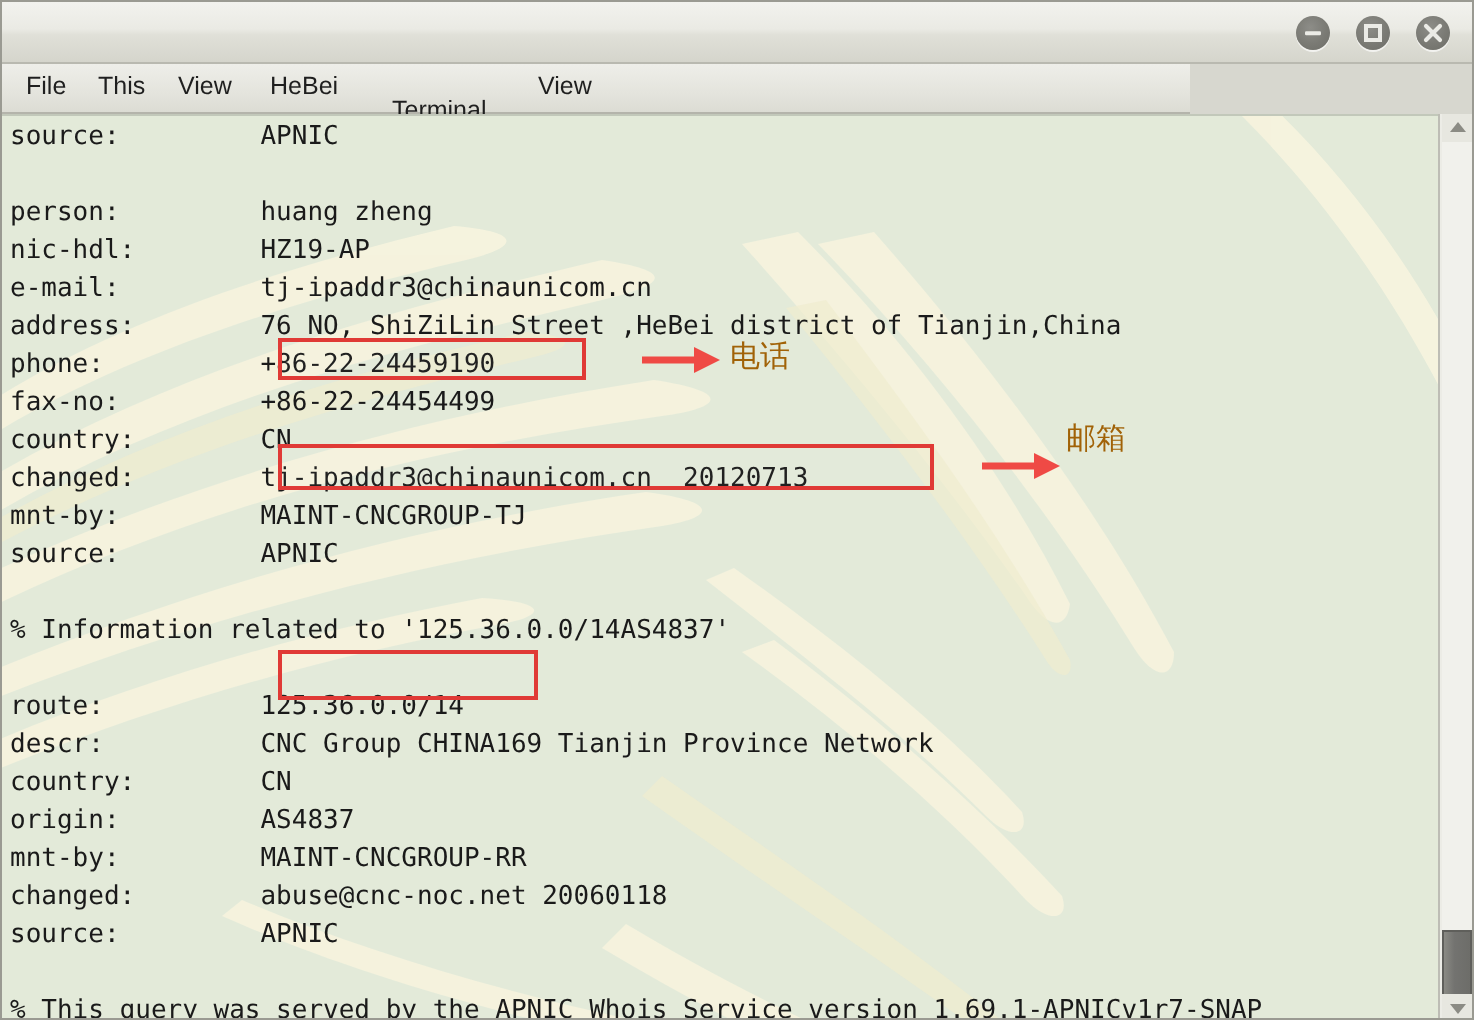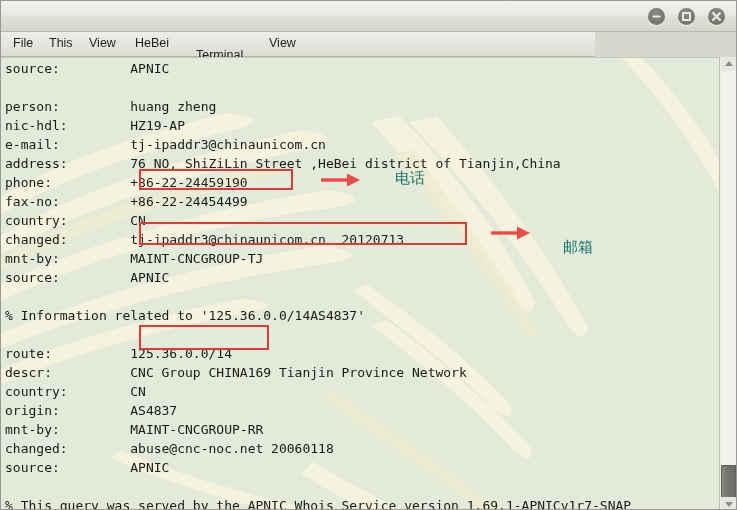--- a/index.html
+++ b/index.html
@@ -113,23 +113,22 @@
     position: absolute;
     border: 2px solid #e03a36;
     box-sizing: border-box;
     pointer-events: none;
     background: rgba(255,255,255,0.03);
   }
   .cn-label {
     position: absolute;
     font-family: "DejaVu Sans", sans-serif;
     font-size: 15px;
-    color: #0f766e;
+    color: #a16207;
     white-space: nowrap;
-    margin-left: 30px;
   }
   .arrow { position: absolute; }
 
   
   #scrollbar {
     position: absolute;
     right: 0; top: 56px;
     width: 17px;
     height: 454px;
     background: #ecece6;
@@ -238,21 +237,21 @@
     <svg class="arrow" style="left:318px; top:112px;" width="46" height="20" viewBox="0 0 46 20">
       <path d="M2,10 L30,10" stroke="#ef4a45" stroke-width="3.4" stroke-linecap="butt"></path>
       <path d="M28,3.5 L41,10 L28,16.5 Z" fill="#ef4a45"></path>
     </svg>
     <svg class="arrow" style="left:488px; top:165px;" width="46" height="20" viewBox="0 0 46 20">
       <path d="M2,10 L30,10" stroke="#ef4a45" stroke-width="3.4" stroke-linecap="butt"></path>
       <path d="M28,3.5 L41,10 L28,16.5 Z" fill="#ef4a45"></path>
     </svg>
 
     <div class="cn-label" style="left:364px; top:111px;">电话</div>
-    <div class="cn-label" style="left:532px; top:180px;">邮箱</div>
+    <div class="cn-label" style="left:532px; top:152px;">邮箱</div>
   </div>
 
   <div id="scrollbar">
     <div class="sb-arrow" id="sb-up">
       <div class="sb-tri"></div>
     </div>
     <div id="sb-track"></div>
     <div id="sb-thumb" style="top: 408px; height: 87px;"></div>
     <div class="sb-arrow" id="sb-down">
       <div class="sb-tri"></div>

